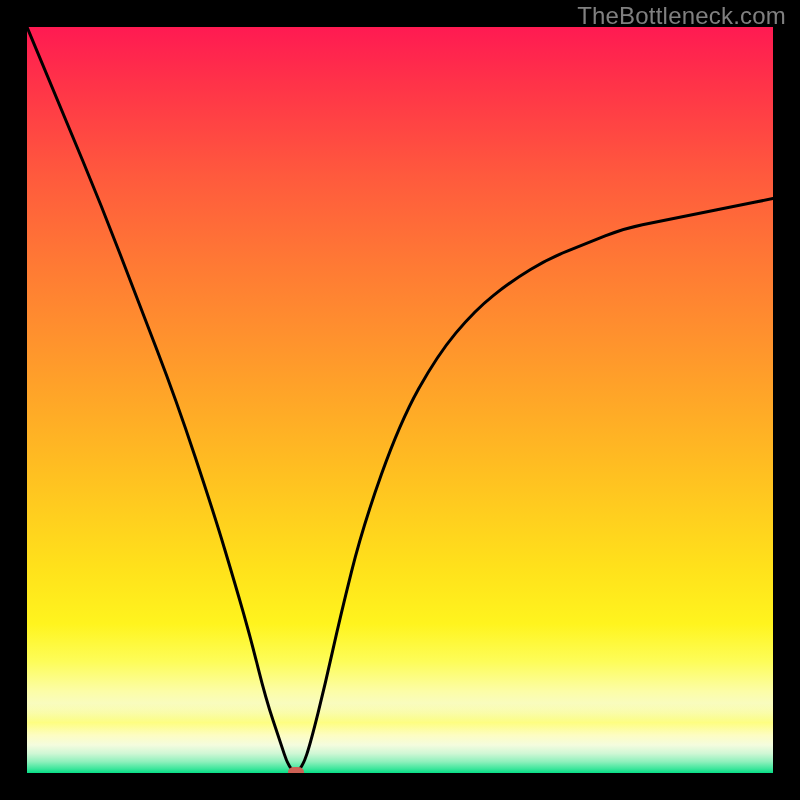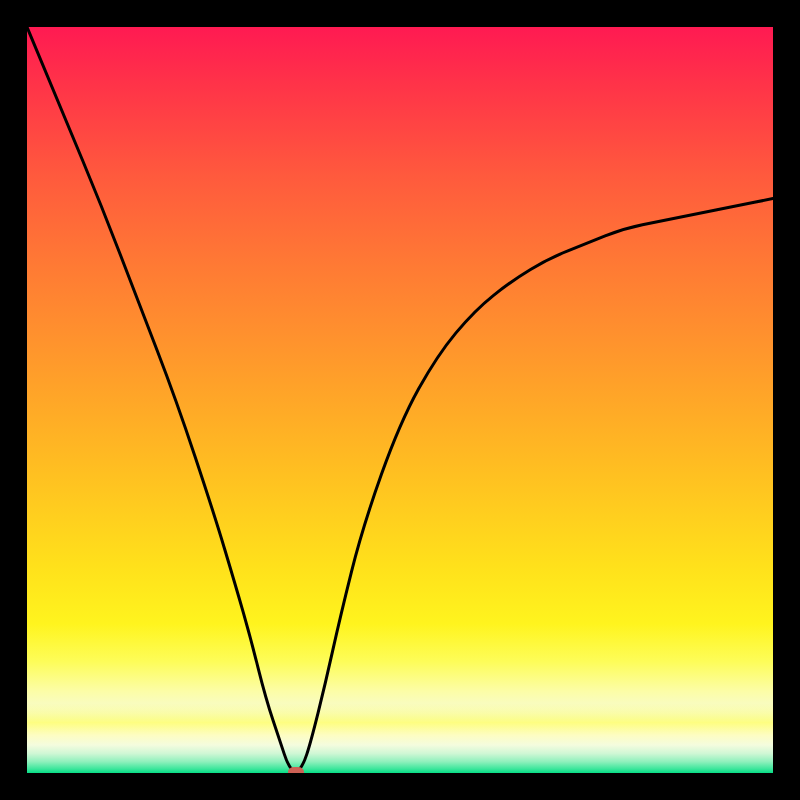--- a/index.html
+++ b/index.html
@@ -98,20 +98,21 @@
     background: #cd6155;
     z-index: 12;
     transform: translate(-50%, -50%);
   }
 </style>
 </head>
 <body>
 
 <div class="stage">
 
+  <div class="watermark">TheBottleneck.com</div>
 
   <div class="plot-area">
 
     <div class="color-column">
       <div class="grad-main"></div>
       <div class="grad-bottom"></div>
     </div>
 
     <svg class="curve" viewBox="0 0 746 746" preserveAspectRatio="none">
       <path d="M 0.00 0.00 Q 37.30 89.52 55.95 134.28 Q 74.60 179.04 93.25 227.53 Q 111.90 276.02 130.55 324.51 Q 149.20 373.00 167.85 428.95 Q 186.50 484.90 197.69 522.20 Q 208.88 559.50 216.34 585.61 Q 223.80 611.72 231.26 641.56 Q 238.72 671.40 246.18 693.78 Q 253.64 716.16 257.37 727.35 Q 261.10 738.54 264.83 742.27 Q 268.56 746.00 272.29 742.27 Q 276.02 738.54 279.75 727.35 Q 283.48 716.16 290.94 686.32 Q 298.40 656.48 305.86 622.91 Q 313.32 589.34 324.51 544.58 Q 335.70 499.82 354.35 447.60 Q 373.00 395.38 391.65 361.81 Q 410.30 328.24 428.95 305.86 Q 447.60 283.48 466.25 268.56 Q 484.90 253.64 503.55 242.45 Q 522.20 231.26 540.85 223.80 Q 559.50 216.34 578.15 208.88 Q 596.80 201.42 615.45 197.69 Q 634.10 193.96 652.75 190.23 Q 671.40 186.50 690.05 182.77 Q 708.70 179.04 727.35 175.31 T 746.00 171.58" fill="none" stroke="#000000" stroke-width="3" stroke-linecap="round"></path>

